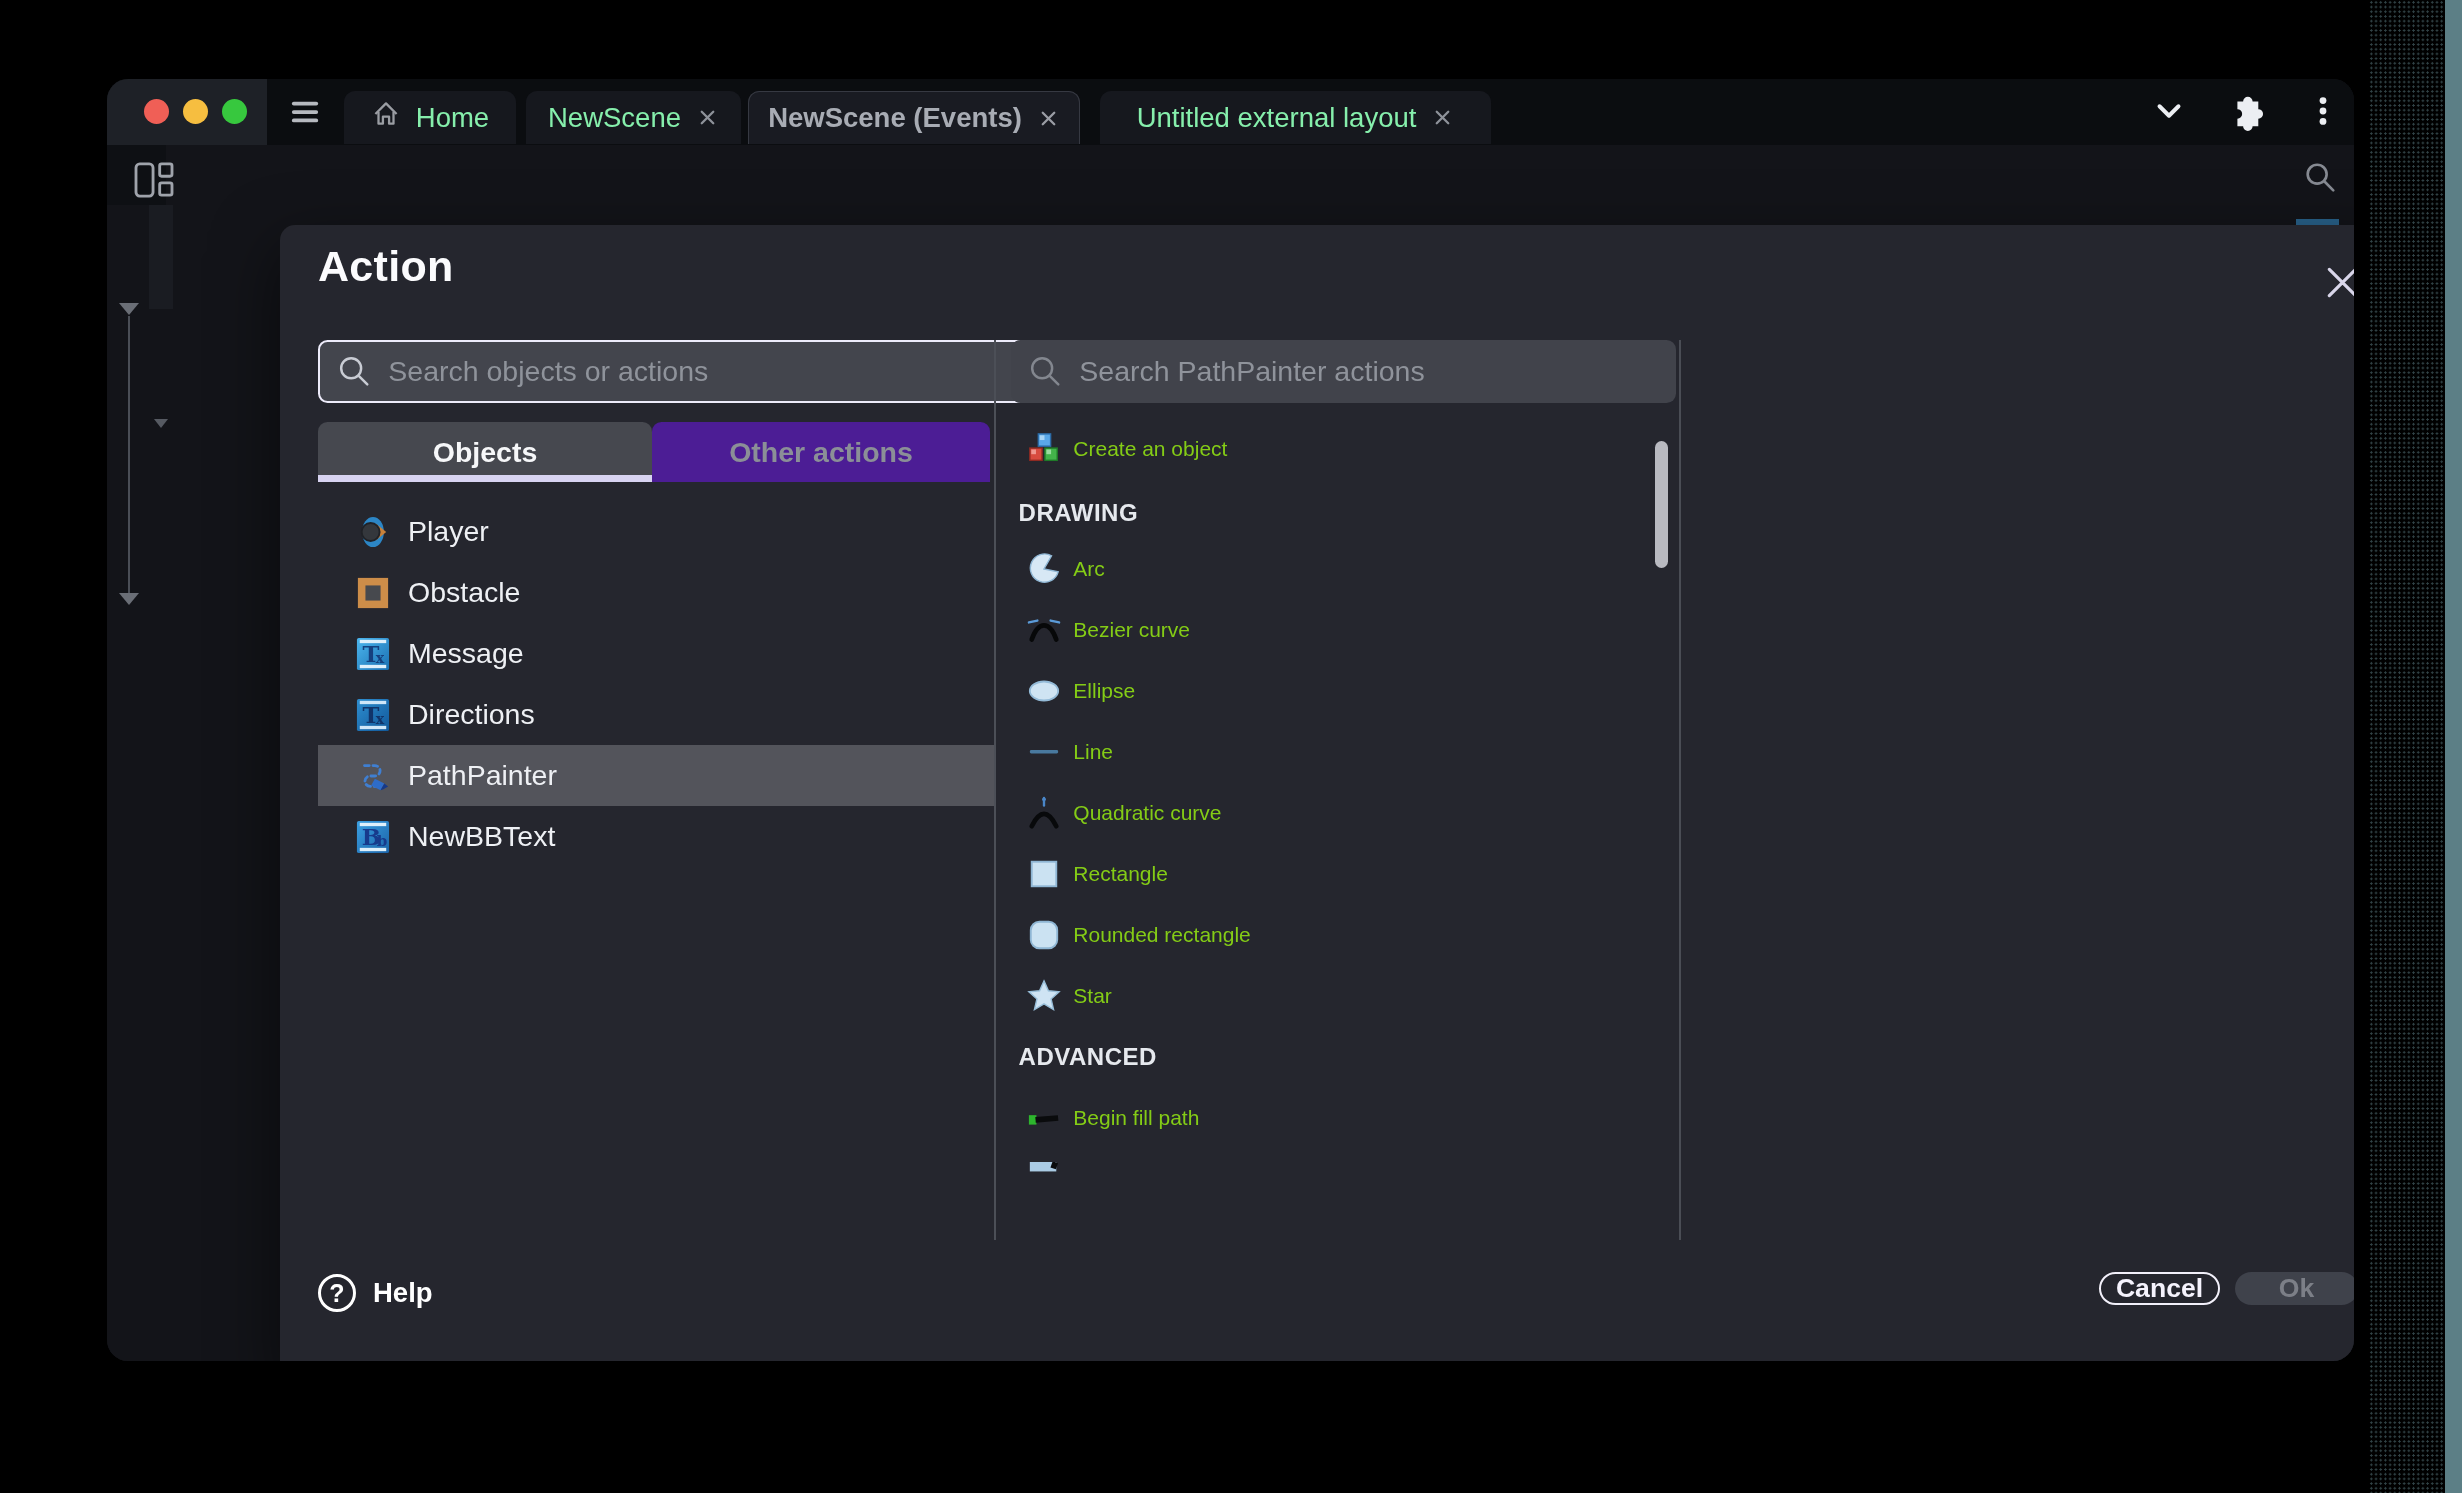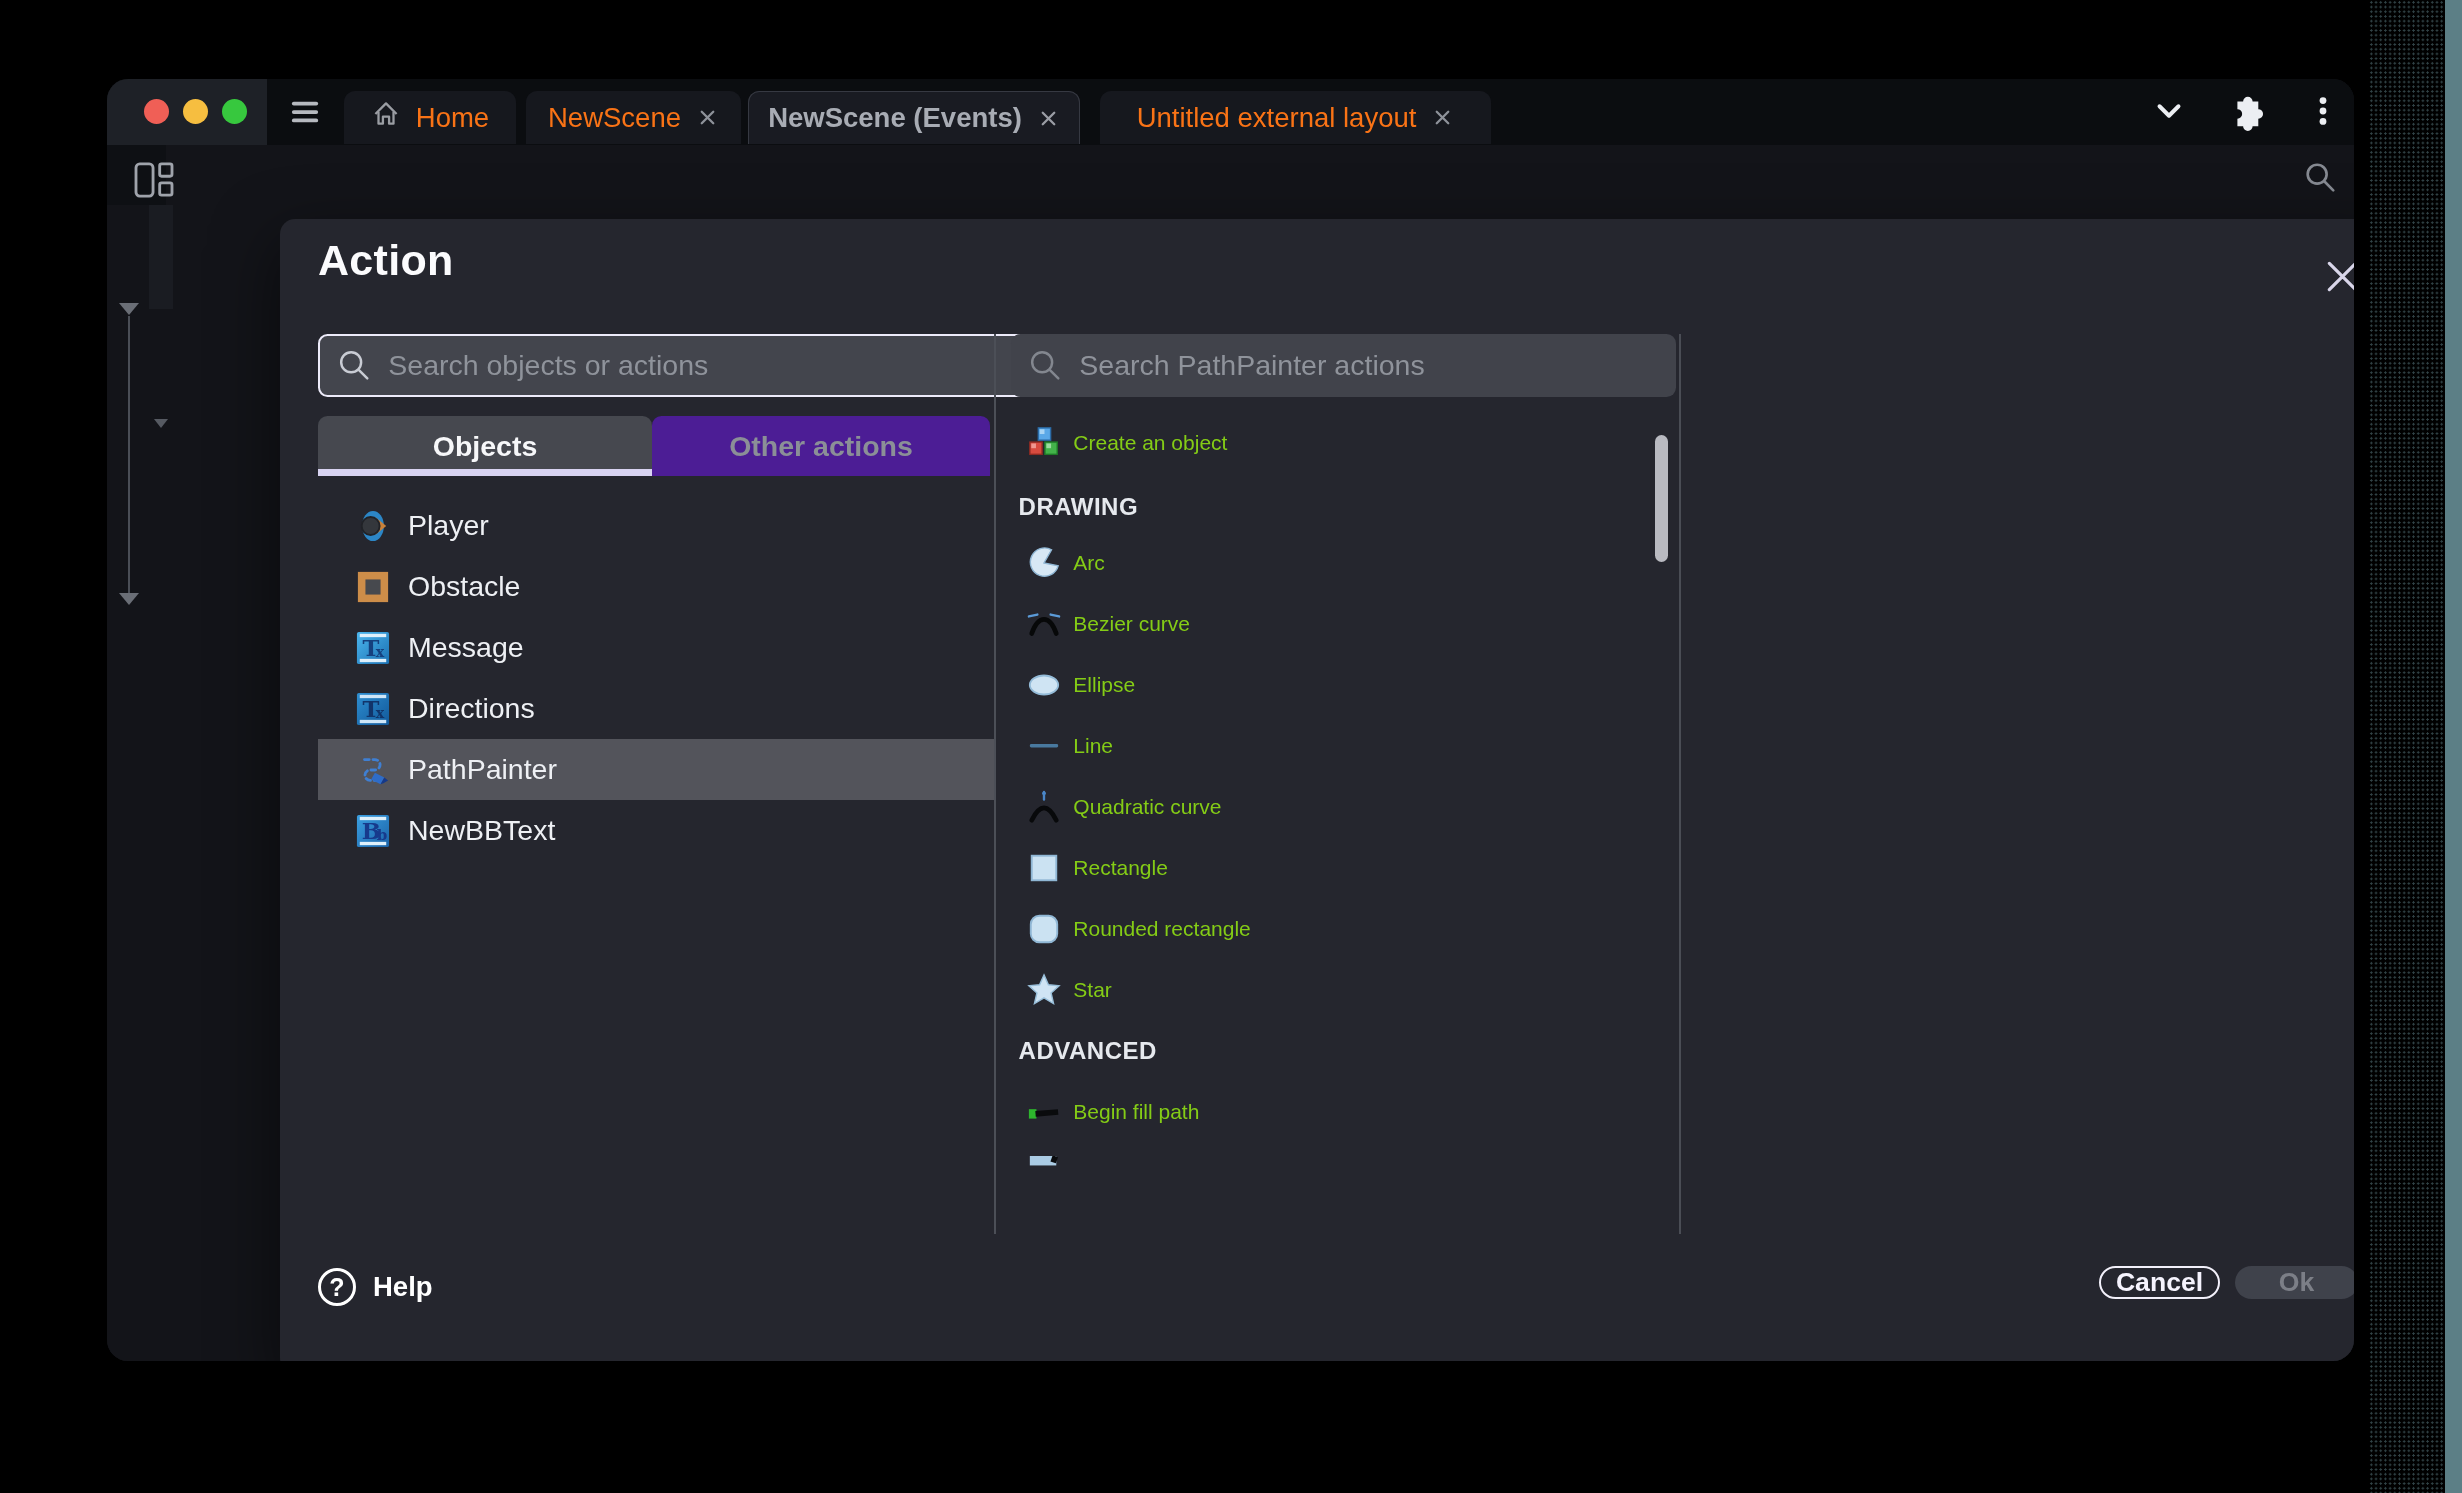--- a/index.html
+++ b/index.html
@@ -16,21 +16,21 @@
     background:#141519;border-radius:21px;overflow:hidden;}
   .tabbar{position:absolute;left:0;top:0;right:0;height:66px;background:#0b0d10;}
   .traffic{position:absolute;left:0;top:0;width:160px;height:66px;background:#1e2127;}
   .light{position:absolute;top:20px;width:25px;height:25px;border-radius:50%;}
   .light.red{left:37px;background:#f05f56;}
   .light.yellow{left:76px;background:#f6be40;}
   .light.green{left:115px;background:#37c83e;}
   .hamburger{position:absolute;left:183px;top:18px;width:30px;height:30px;}
   .tab{position:absolute;top:12.3px;height:53px;border-radius:11.4px 11.4px 0 0;background:#16181e;
     display:flex;align-items:center;justify-content:center;gap:15px;
-    font-size:27.5px;color:#f97316;}
+    font-size:27.5px;color:#86efac;}
   .tab .tab-close{font-size:0;line-height:0;}
   .tab.active{background:#191b22;border:1.9px solid #363942;border-bottom:none;color:#a8acb4;font-weight:600;}
   .tab-home{left:237px;width:172px;}
   .tab-scene{left:419px;width:215px;}
   .tab-events{left:641px;width:332px;}
   .tab-layout{left:993px;width:391px;}
   .tabbar-icon{position:absolute;top:14.2px;width:36px;height:36px;}
   .ic-chevron{left:2044px;}
   .ic-puzzle{left:2119px;}
   .ic-kebab{left:2198px;}
@@ -50,21 +50,21 @@
   .evb{position:absolute;left:2189px;width:43px;}
   .evb.blue1{top:74px;height:83px;background:#28618a;}
   .evb.dashed{top:157px;height:278px;width:40px;border:2.8px dashed #3e7da6;background:transparent;}
   .evb.dashed .hdash{position:absolute;left:-2.8px;right:-2.8px;top:180px;border-top:2.8px dashed #3e7da6;}
   .evb.blue2{top:437px;height:84px;background:#28618a;}
   .evb.yellow1{top:522px;height:67px;background:#8b7b2e;}
   .evb.yellow2{top:882px;height:68px;background:#8b7b2e;}
   .evb.dash-small{top:975px;width:13.3px;height:7.6px;background:#8b7b2e;}
   .d-text{position:absolute;left:2190px;top:1089px;font-size:36px;color:#4b4e56;}
   
-  .dialog{position:absolute;left:173px;top:140px;width:2123px;height:1154px;background:#25262e;
+  .dialog{position:absolute;left:173px;top:146px;width:2123px;height:1154px;background:#25262e;
     border-radius:15px;box-shadow:0 23px 66px rgba(0,0,0,.55);}
   .dlg-title{position:absolute;left:38px;top:17px;font-size:43px;font-weight:800;color:#fbfbfd;letter-spacing:0.3px;}
   .dlg-close{position:absolute;left:2039px;top:34px;width:47px;height:47px;cursor:pointer;}
   .searchbox{position:absolute;top:115px;height:63px;border-radius:9.5px;display:flex;align-items:center;}
   .searchbox.left{left:38px;width:808px;background:#43454d;border:2.4px solid #edebfa;}
   .searchbox.right{left:731px;width:665px;background:#41434b;}
   .searchbox svg{flex:0 0 auto;}
   .searchbox input{flex:1;background:transparent;border:none;outline:none;font-size:28.5px;
     color:#e8eaf0;font-family:"Liberation Sans",sans-serif;min-width:0;}
   .searchbox input::placeholder{color:#8f939b;opacity:1;}

